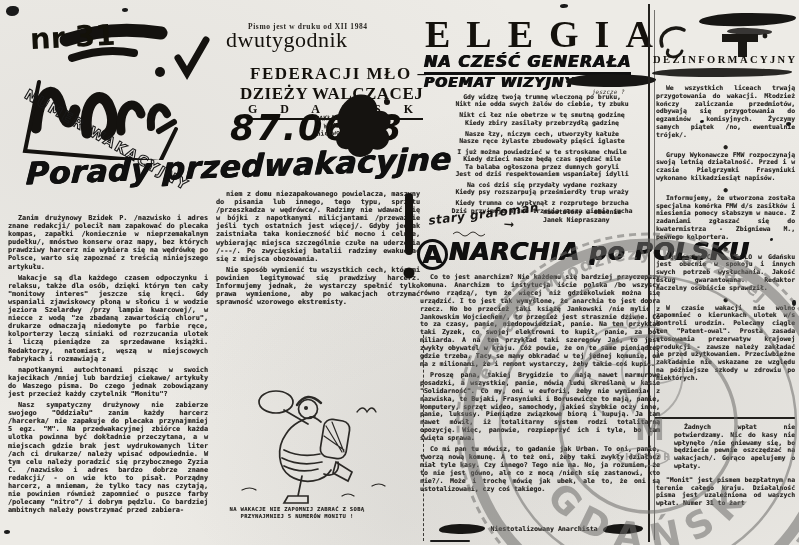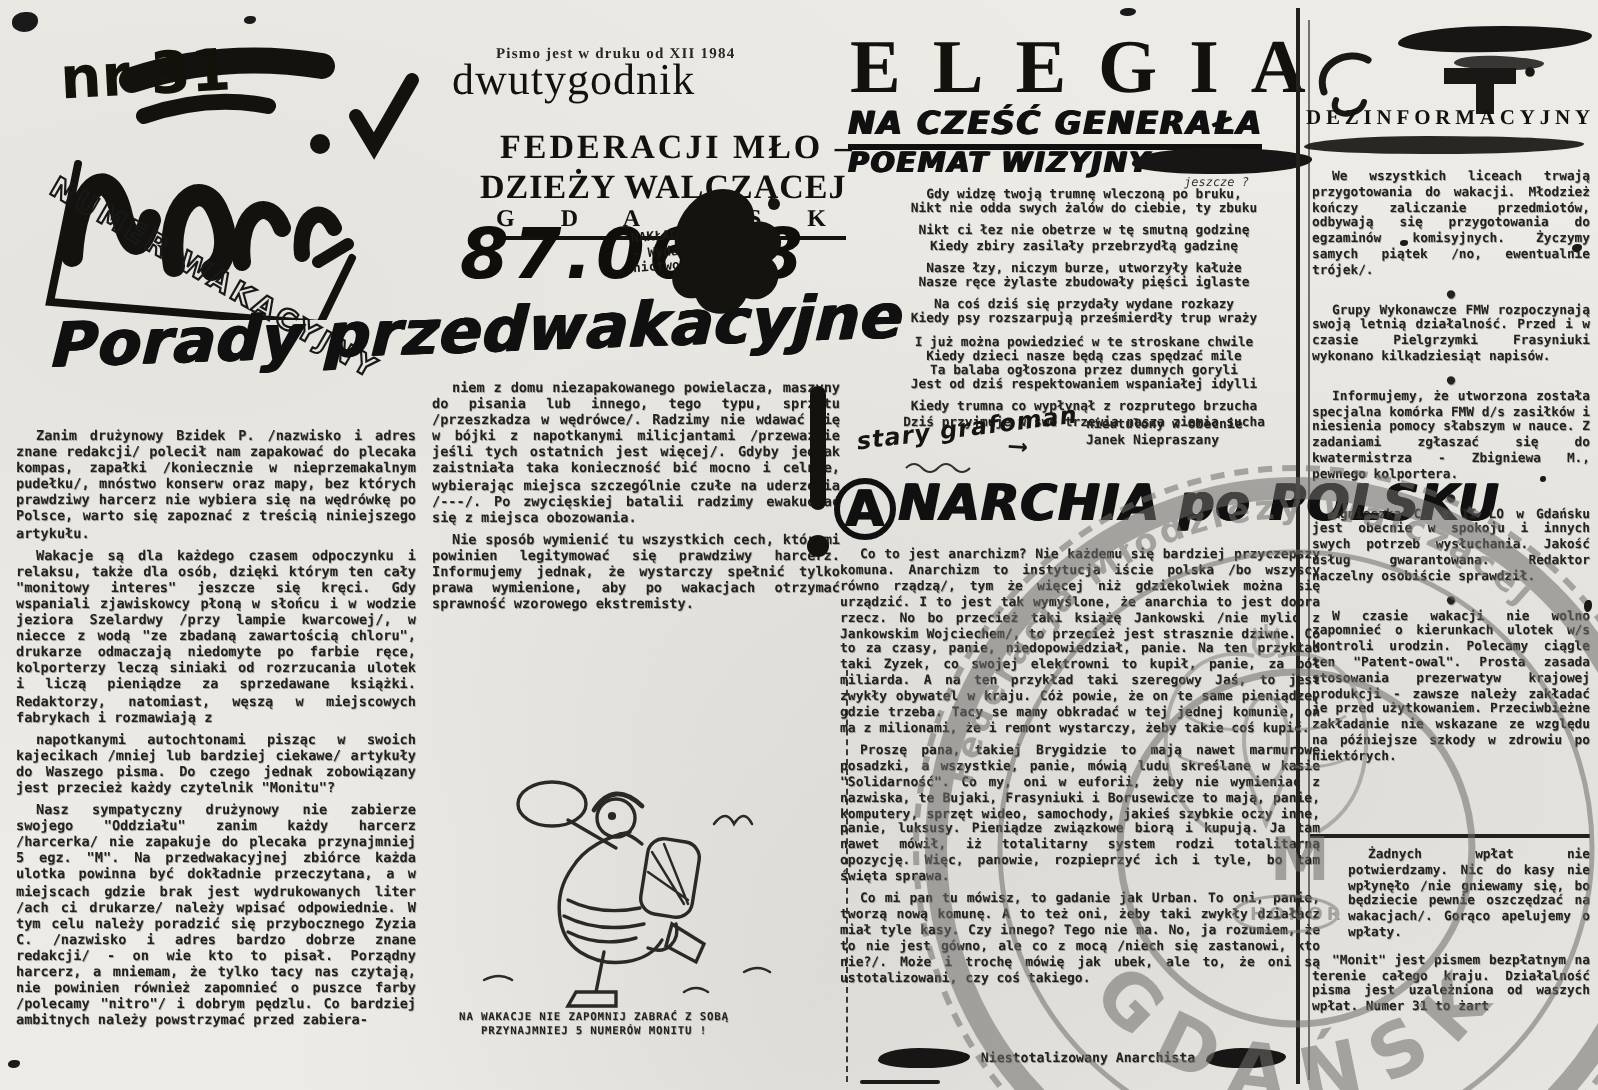--- a/index.html
+++ b/index.html
@@ -140,32 +140,32 @@
   <div class="abs tw" style="left:421px;top:94px;width:242px;font-size:6.4px;line-height:7.2px;text-align:left;">
     <div style="margin-bottom:4px;">
       <div class="poemline">Gdy widzę twoją trumnę wleczoną po bruku,</div>
       <div class="poemline">Nikt nie odda swych żalów do ciebie, ty zbuku</div>
     </div>
     <div style="margin-bottom:4px;">
       <div class="poemline">Nikt ci łez nie obetrze w tę smutną godzinę</div>
       <div class="poemline">Kiedy zbiry zasilały przebrzydłą gadzinę</div>
     </div>
     <div style="margin-bottom:4px;">
-      <div class="poemline">Nasze łzy, niczym burze, utworzyły kałuże</div>
+      <div class="poemline">Nasze łzy, niczym cech, utworzyły kałuże</div>
       <div class="poemline">Nasze ręce żylaste zbudowały pięści iglaste</div>
-    </div>
-    <div style="margin-bottom:4px;">
-      <div class="poemline">Na coś dziś się przydały wydane rozkazy</div>
-      <div class="poemline">Kiedy psy rozszarpują prześmierdły trup wraży</div>
     </div>
     <div style="margin-bottom:4px;">
       <div class="poemline">I już można powiedzieć w te stroskane chwile</div>
       <div class="poemline">Kiedy dzieci nasze będą czas spędzać mile</div>
       <div class="poemline">Ta balaba ogłoszona przez dumnych goryli</div>
       <div class="poemline">Jest od dziś respektowaniem wspaniałej idylli</div>
+    </div>
+    <div style="margin-bottom:4px;">
+      <div class="poemline">Na coś dziś się przydały wydane rozkazy</div>
+      <div class="poemline">Kiedy psy rozszarpują prześmierdły trup wraży</div>
     </div>
     <div>
       <div class="poemline">Kiedy trumna co wypłynął z rozprutego brzucha</div>
       <div class="poemline">Dziś przyjmuje w swe trzewia nasza ziemia sucha</div>
     </div>
   </div>
 
   <div class="abs sig-hand" style="left:428px;top:207px;font-size:12px;">stary grafoman</div>
   <svg class="abs" style="left:452px;top:229px;" width="40" height="8" viewBox="0 0 40 8">
     <path d="M1,5 q4,-4 8,0 q4,4 8,0 q4,-4 8,0 q4,4 8,0" stroke="#33302b" stroke-width="1" fill="none"></path>

